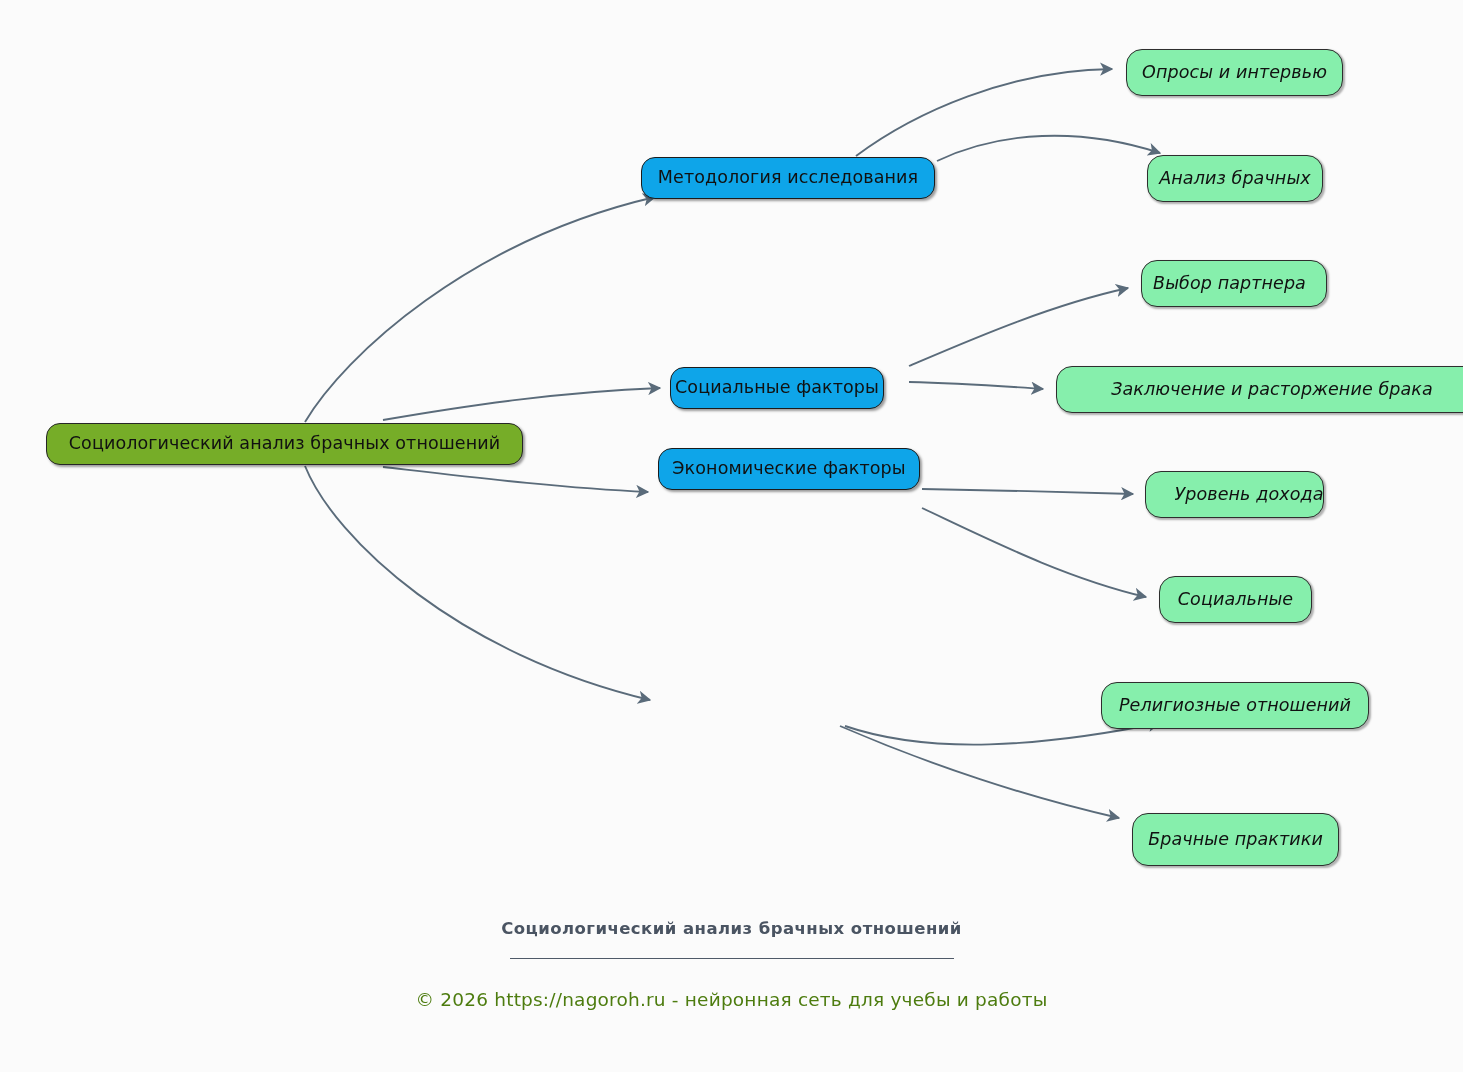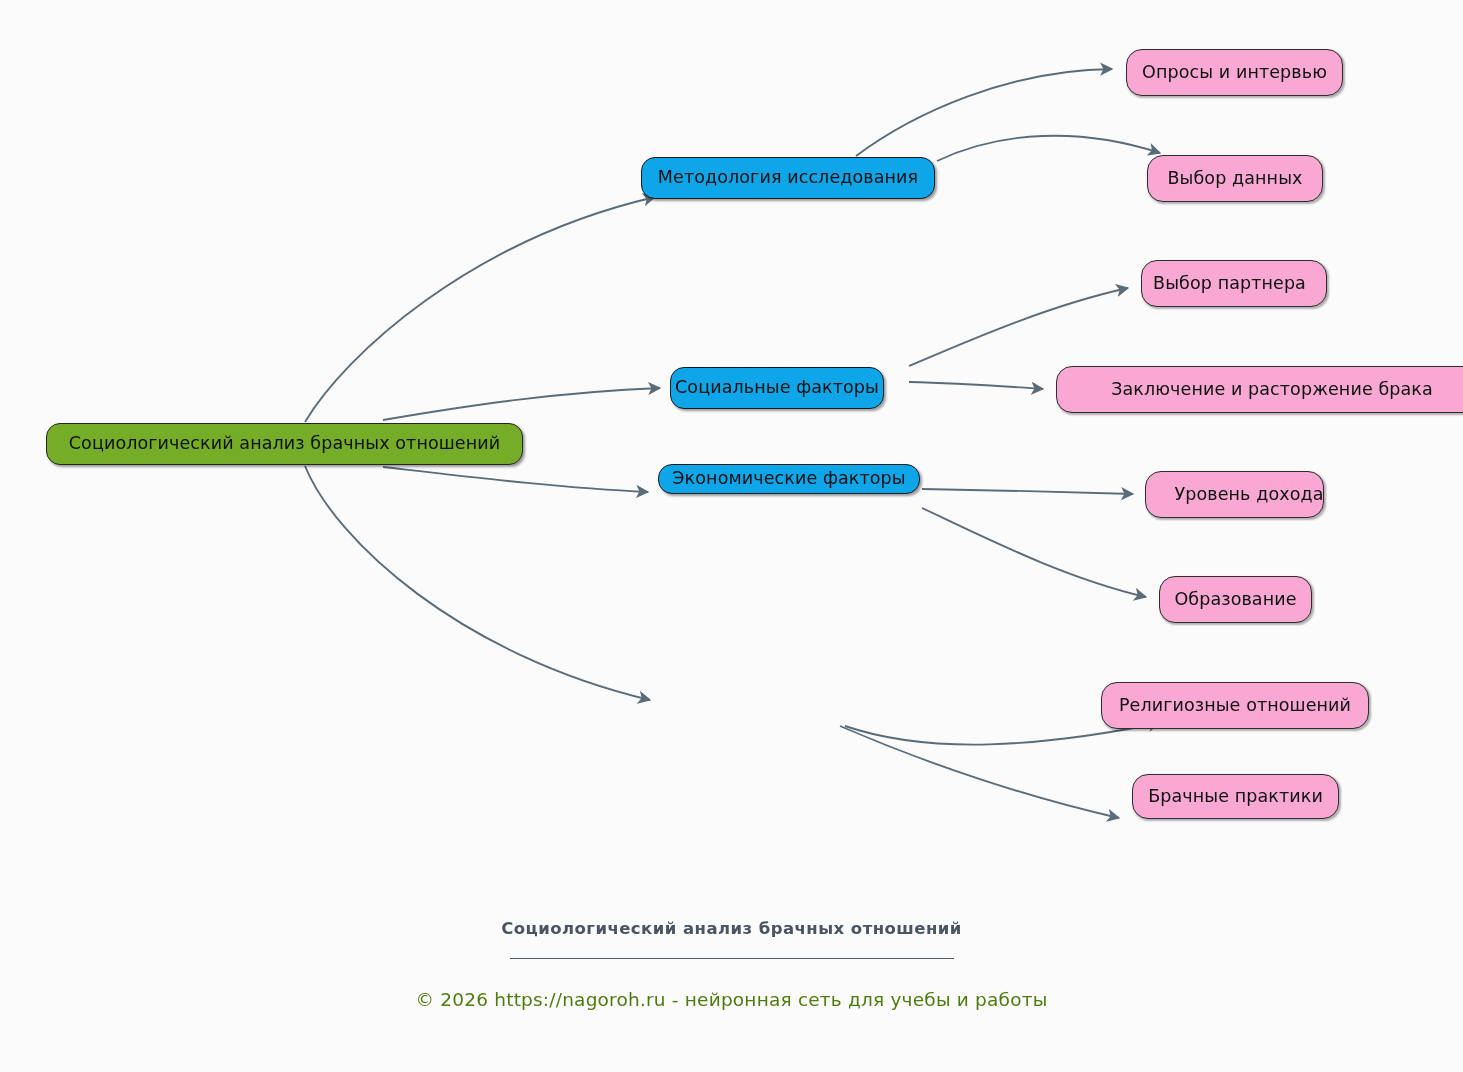--- a/index.html
+++ b/index.html
@@ -53,25 +53,26 @@
     background: #76ad28;
     border-color: #262626;
   }
 
   .node-branch {
     background: #0ea5e9;
     border-color: #1c1c1c;
   }
 
   .node-leaf {
-    background: #f9a8d4;
+    background: #86efac;
     border-color: #2e2e2e;
     border-width: 1.5px;
     border-radius: 16px;
     box-shadow: 1.5px 1.5px 2px rgba(0,0,0,0.30);
+    font-style: italic;
   }
 
   #footer-block {
     position: absolute;
     left: 0;
     width: 1463px;
     text-align: center;
   }
 
   #caption-title {
@@ -131,54 +132,54 @@
   </div>
 
   <div class="node node-branch" style="left:641px; top:157px; width:294px; height:42px;">
     <span>Методология исследования</span>
   </div>
 
   <div class="node node-branch" style="left:670px; top:367px; width:214px; height:42px;">
     <span>Социальные факторы</span>
   </div>
 
-  <div class="node node-branch" style="left:658px; top:464px; width:262px; height:30px;text-align:right;">
+  <div class="node node-branch" style="left:658px; top:448px; width:262px; height:42px;text-align:right;">
     <span>Экономические факторы</span>
   </div>
 
 
   <div class="node node-leaf" style="left:1126px; top:49px; width:217px; height:47px;">
     <span>Опросы и интервью</span>
   </div>
 
   <div class="node node-leaf" style="left:1147px; top:155px; width:176px; height:47px;">
-    <span>Выбор данных</span>
+    <span>Анализ брачных</span>
   </div>
 
   <div class="node node-leaf" style="left:1141px; top:260px; width:186px; height:47px;padding-left:7px;">
     <span>Выбор партнера</span>
   </div>
 
   <div class="node node-leaf" style="left:1056px; top:366px; width:432px; height:47px;">
     <span>Заключение и расторжение брака</span>
   </div>
 
   <div class="node node-leaf" style="left:1145px; top:471px; width:179px; height:47px;padding-left:45px;">
     <span>Уровень дохода</span>
   </div>
 
   <div class="node node-leaf" style="left:1159px; top:576px; width:153px; height:47px;">
-    <span>Образование</span>
+    <span>Социальные</span>
   </div>
 
   <div class="node node-leaf" style="left:1101px; top:682px; width:268px; height:47px;">
     <span>Религиозные отношений</span>
   </div>
 
-  <div class="node node-leaf" style="left:1132px; top:774px; width:207px; height:45px;">
+  <div class="node node-leaf" style="left:1132px; top:813px; width:207px; height:53px;">
     <span>Брачные практики</span>
   </div>
 
   <div id="footer-block" style="top:919px;">
     <div id="caption-title">Социологический анализ брачных отношений</div>
     <div id="caption-divider"></div>
     <div id="footer-credit">© 2026 https://nagoroh.ru - нейронная сеть для учебы и работы</div>
   </div>
 
 </div>

